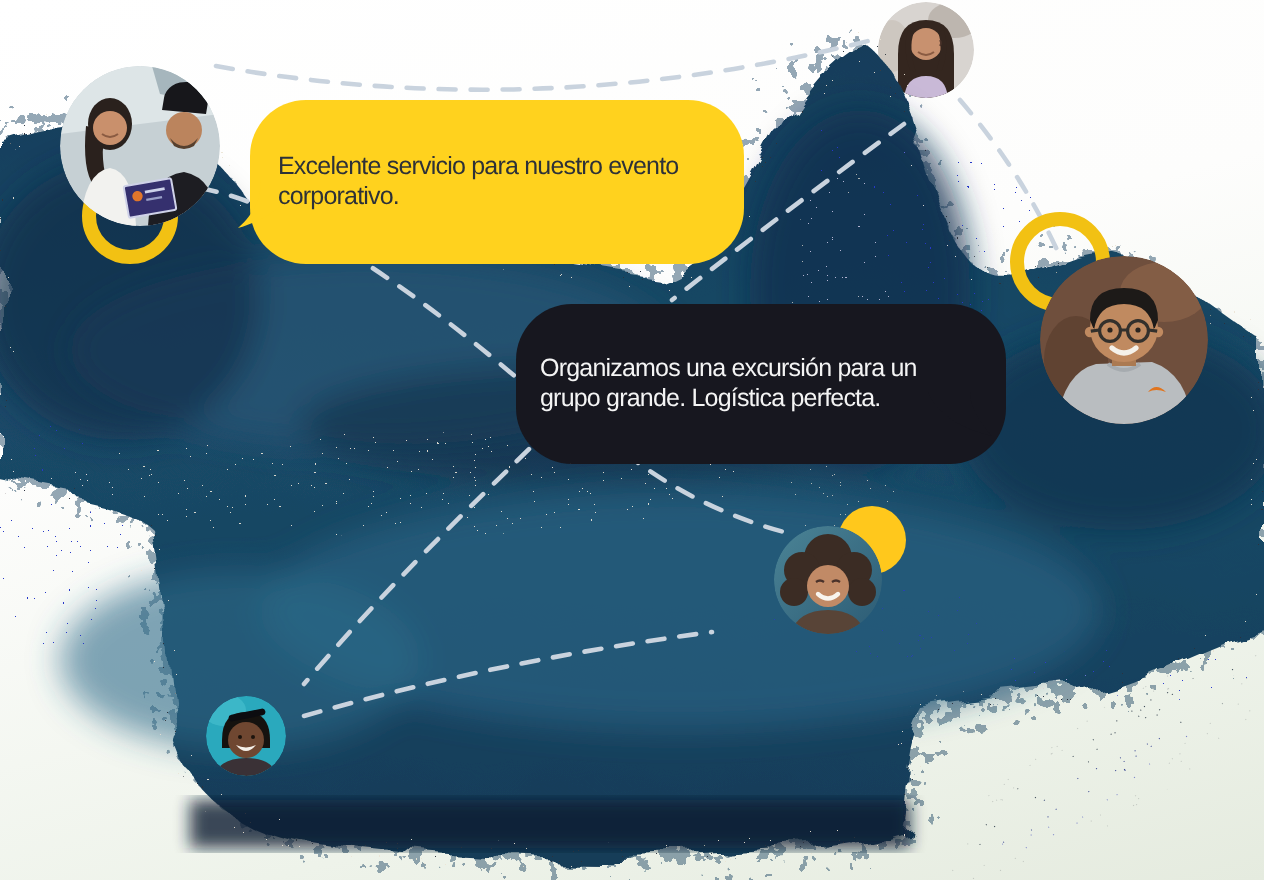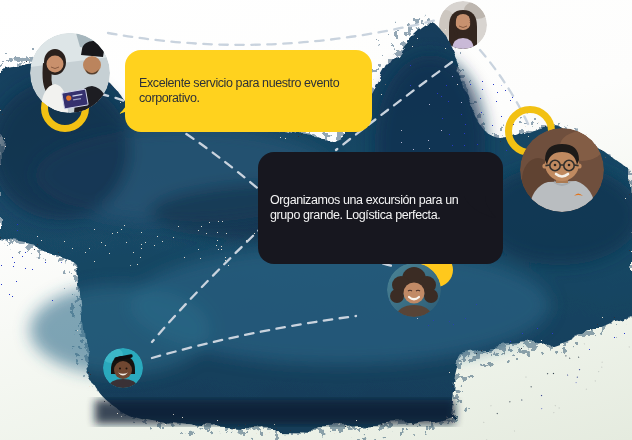--- a/index.html
+++ b/index.html
@@ -21,29 +21,29 @@
 
   
   .ring{position:absolute;border:7px solid #F2C113;border-radius:50%;z-index:4;}
   .ring-1{left:41px;top:84px;width:34px;height:34px;}
   .ring-2{left:505px;top:106px;width:36px;height:36px;}
   .dot{position:absolute;width:34px;height:34px;border-radius:50%;background:#FFC81C;z-index:4;}
   .dot-1{left:419px;top:253px;}
 
   
   .bubble{
-    position:absolute;z-index:6;border-radius:16px;
+    position:absolute;z-index:6;border-radius:28px;
     font-size:12.5px;line-height:1.24;letter-spacing:-0.4px;
     white-space:pre-line;box-sizing:border-box;
   }
   .bubble .tail{position:absolute;z-index:-1;}
   .bubble-yellow{background:#FFD21E;color:#2d3138;}
   .bubble-dark{background:#17171F;color:#f4f4f4;}
   .b1{left:125px;top:50px;width:247px;padding:10px 12px 10px 14px;}
-  .b2{left:258px;top:152px;width:245px;padding:25px 12px;}
+  .b2{left:258px;top:152px;width:245px;padding:9px 12px;}
   .b3{left:115px;top:262px;width:248px;padding:7px 12px 7px 14px;}
 </style>
 </head>
 <body>
 
 <div class="stage">
 
   <div class="avatar av-top">
     <svg viewBox="0 0 48 48">
       <clipPath id="cpTop">

